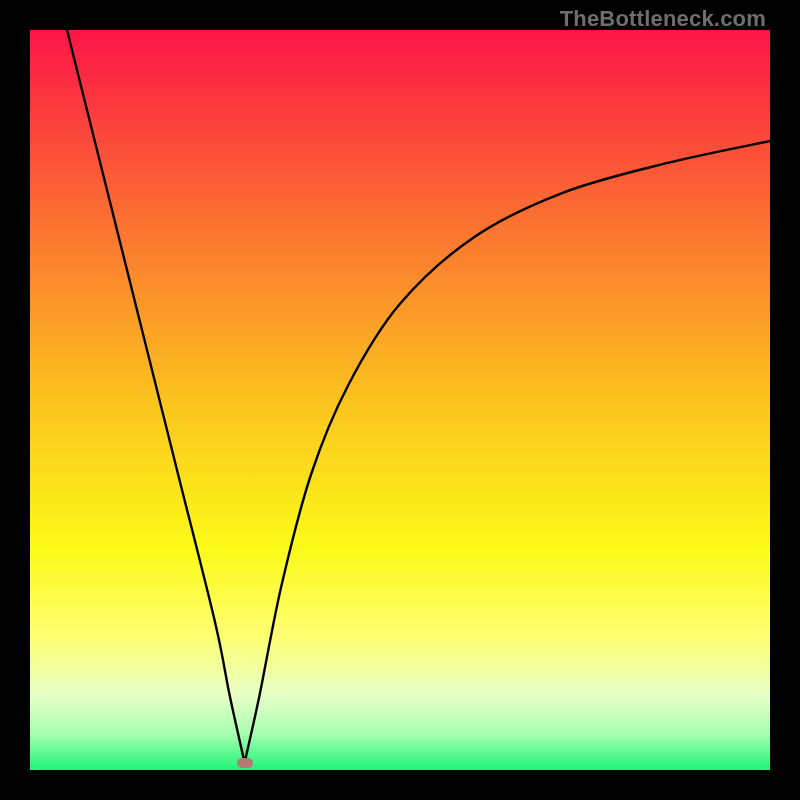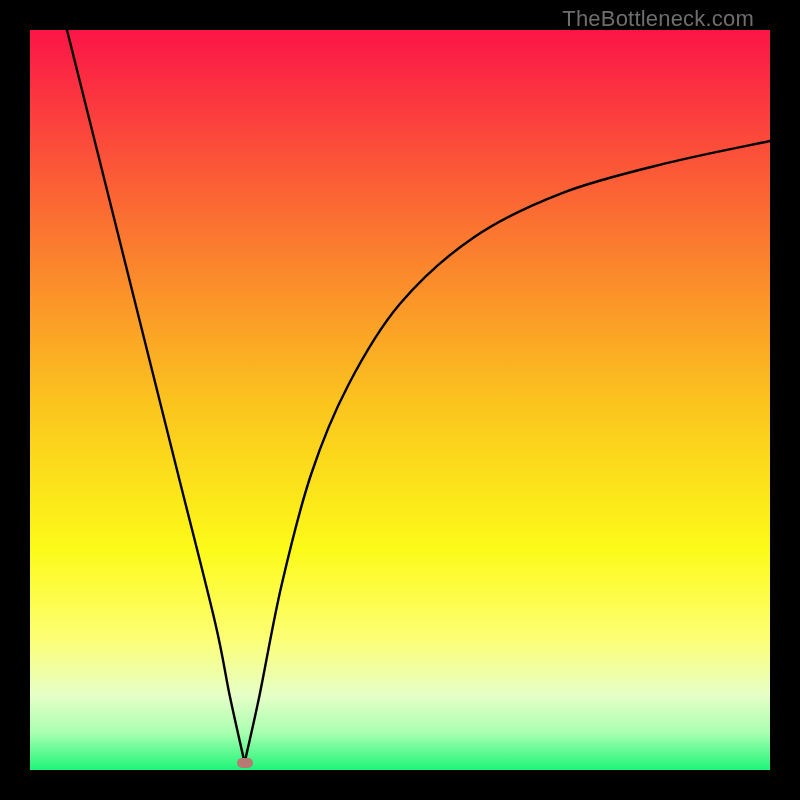--- a/index.html
+++ b/index.html
@@ -38,23 +38,23 @@
   .marker {
     position: absolute;
     width: 16px;
     height: 10px;
     border-radius: 5px;
     transform: translate(-50%, -50%);
   }
   .watermark {
     position: absolute;
     top: 6px;
-    right: 46px;
+    right: 34px;
     font-size: 22px;
-    font-weight: 400;
+    font-weight: 700;
     color: #6e6e6e;
     letter-spacing: 0.2px;
   }
 </style>
 </head>
 <body>
 
 <div class="frame">
 
   <div class="watermark">TheBottleneck.com</div>

